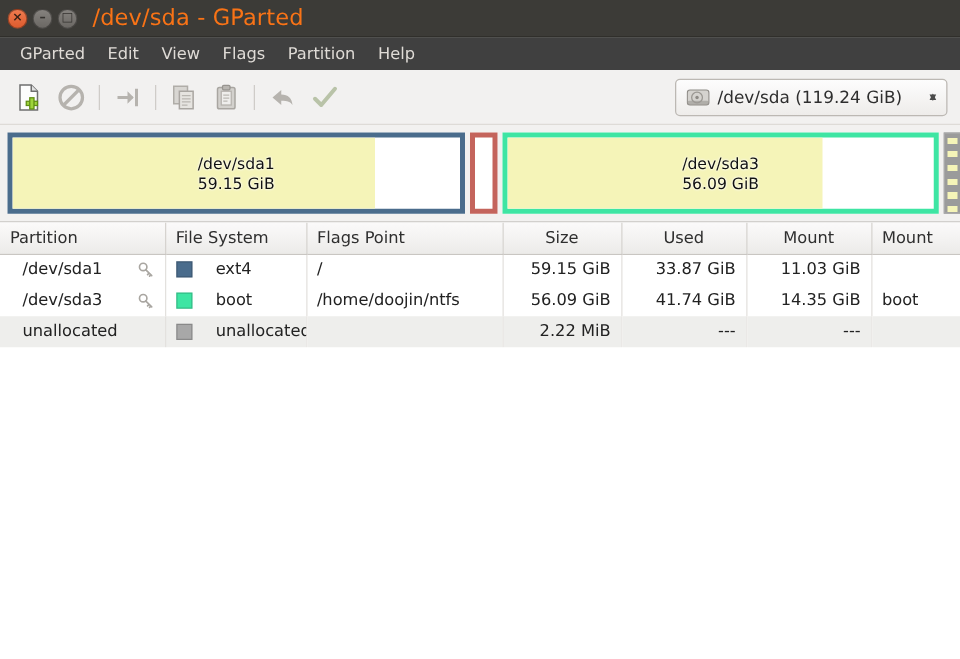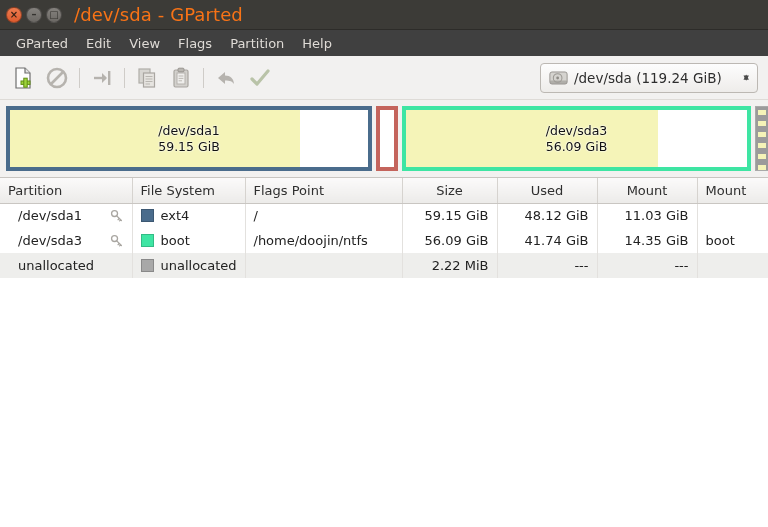--- a/index.html
+++ b/index.html
@@ -103,21 +103,21 @@
     height: 25px; padding: 0 8px; text-align: left;
   }
   table.plist th.num { text-align: center; margin-top: 20px; }
   table.plist td {
     height: 25px; font-size: 13px; color: #222; padding: 0 8px;
     border-right: 1px solid #e3e1de; white-space: nowrap; overflow: hidden;
   }
   table.plist tr.alt td { background: #eeeeec; }
   table.plist td.right { text-align: right; }
   .cell-part { display: flex; align-items: center; justify-content: space-between; gap: 4px; padding-left: 10px; }
-  .fs-cell { display: flex; align-items: center; gap: 7px; }
+  .fs-cell { display: flex; align-items: center; gap: 19px; }
   .swatch { width: 13px; height: 13px; display: inline-block; border: 1px solid rgba(0,0,0,.18); flex: 0 0 13px; }
   .keyicon { flex: 0 0 14px; }
 
   .filler { flex: 1 1 auto; background: #ffffff; }
 
   
   .statusbar {
     flex: 0 0 27px; background: #f2f1f0; border-top: 1px solid #cecbc7;
     display: flex; align-items: center; padding-left: 7px;
     font-size: 13.5px; color: #2a2a2a;
@@ -301,21 +301,21 @@
             </div>
           </td>
           <td>
             <span class="fs-cell">
               <span class="swatch" style="background:#4a6c8c"></span>
               <span>ext4</span>
             </span>
           </td>
           <td>/</td>
           <td class="right">59.15 GiB</td>
-          <td class="right">48.12 GiB</td>
+          <td class="right">33.87 GiB</td>
           <td class="right">11.03 GiB</td>
           <td></td>
         </tr>
 
 
         <tr>
           <td>
             <div class="cell-part">
               <span>/dev/sda3</span>
               <svg class="keyicon" width="14" height="14" viewBox="0 0 16 16">

